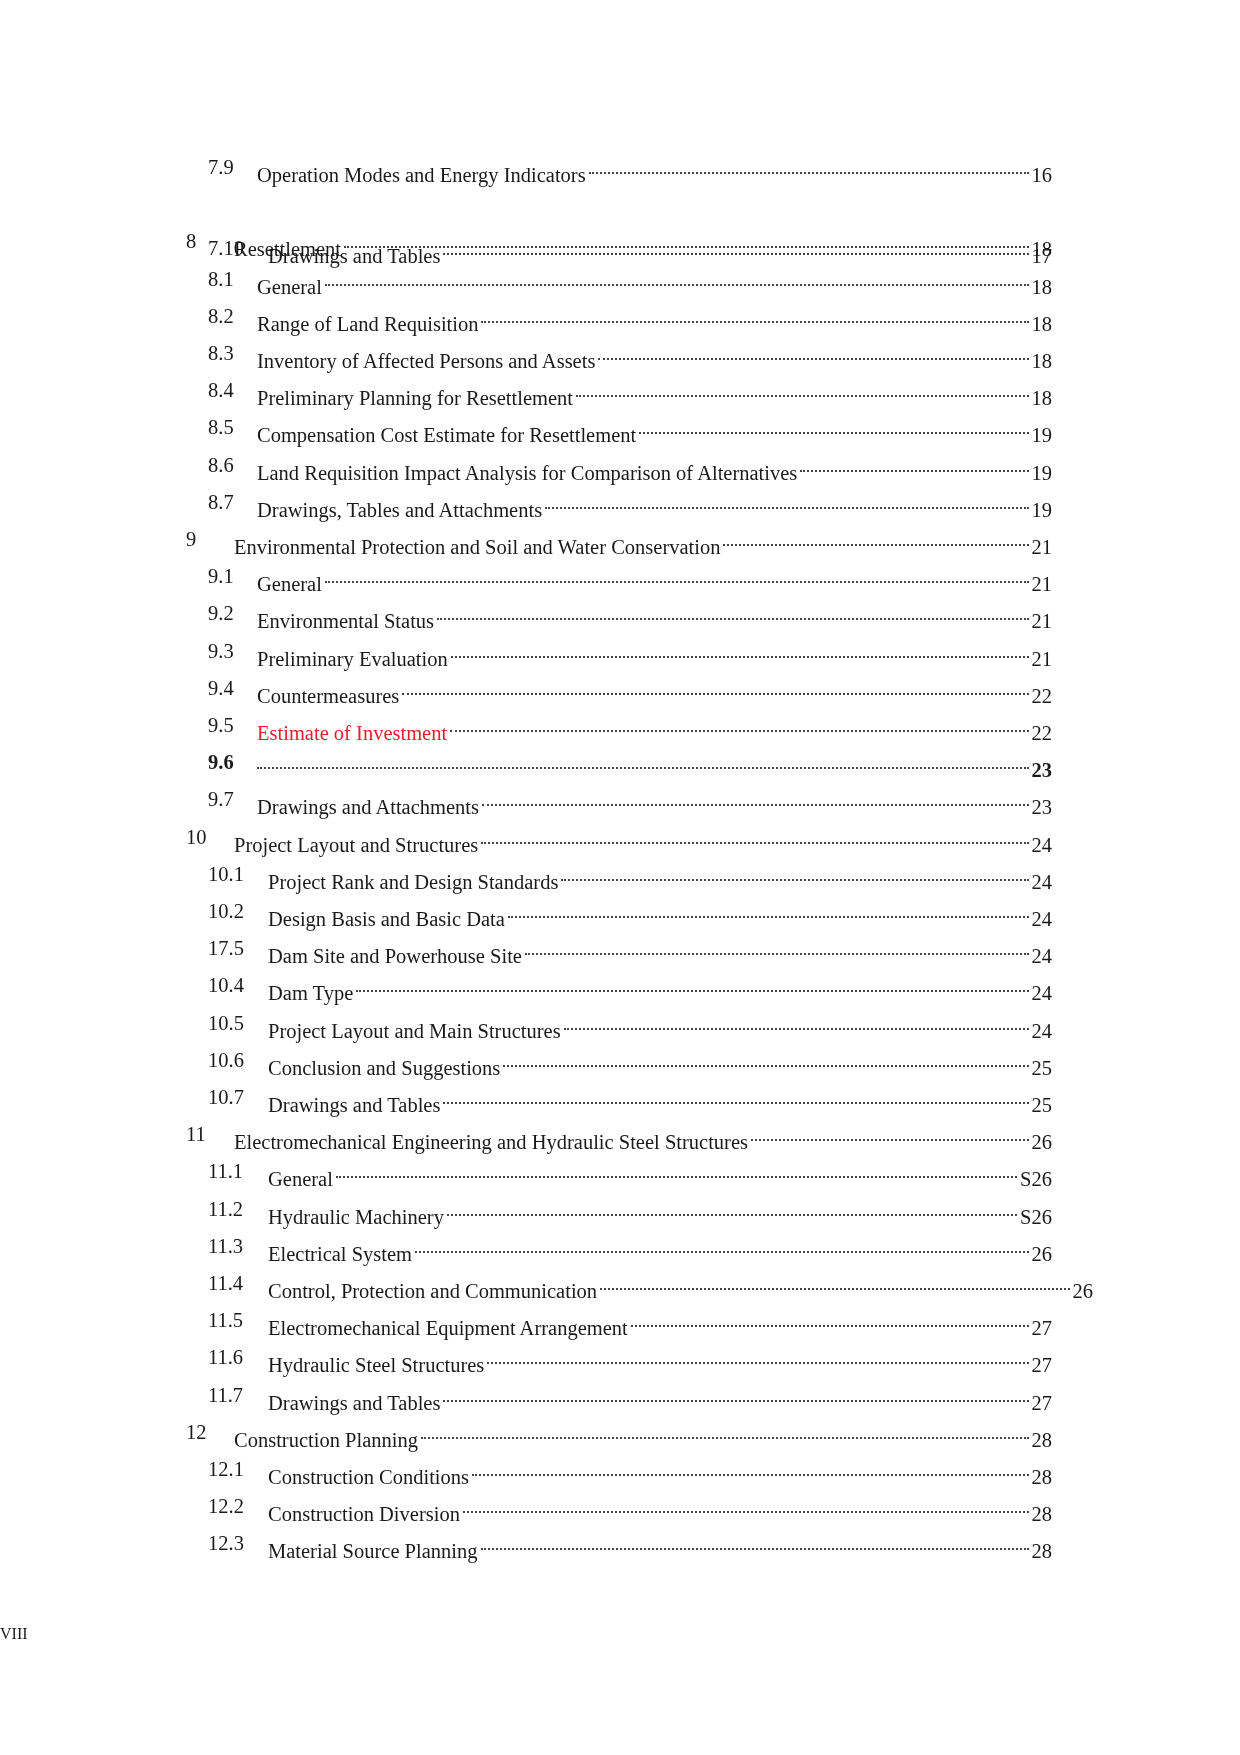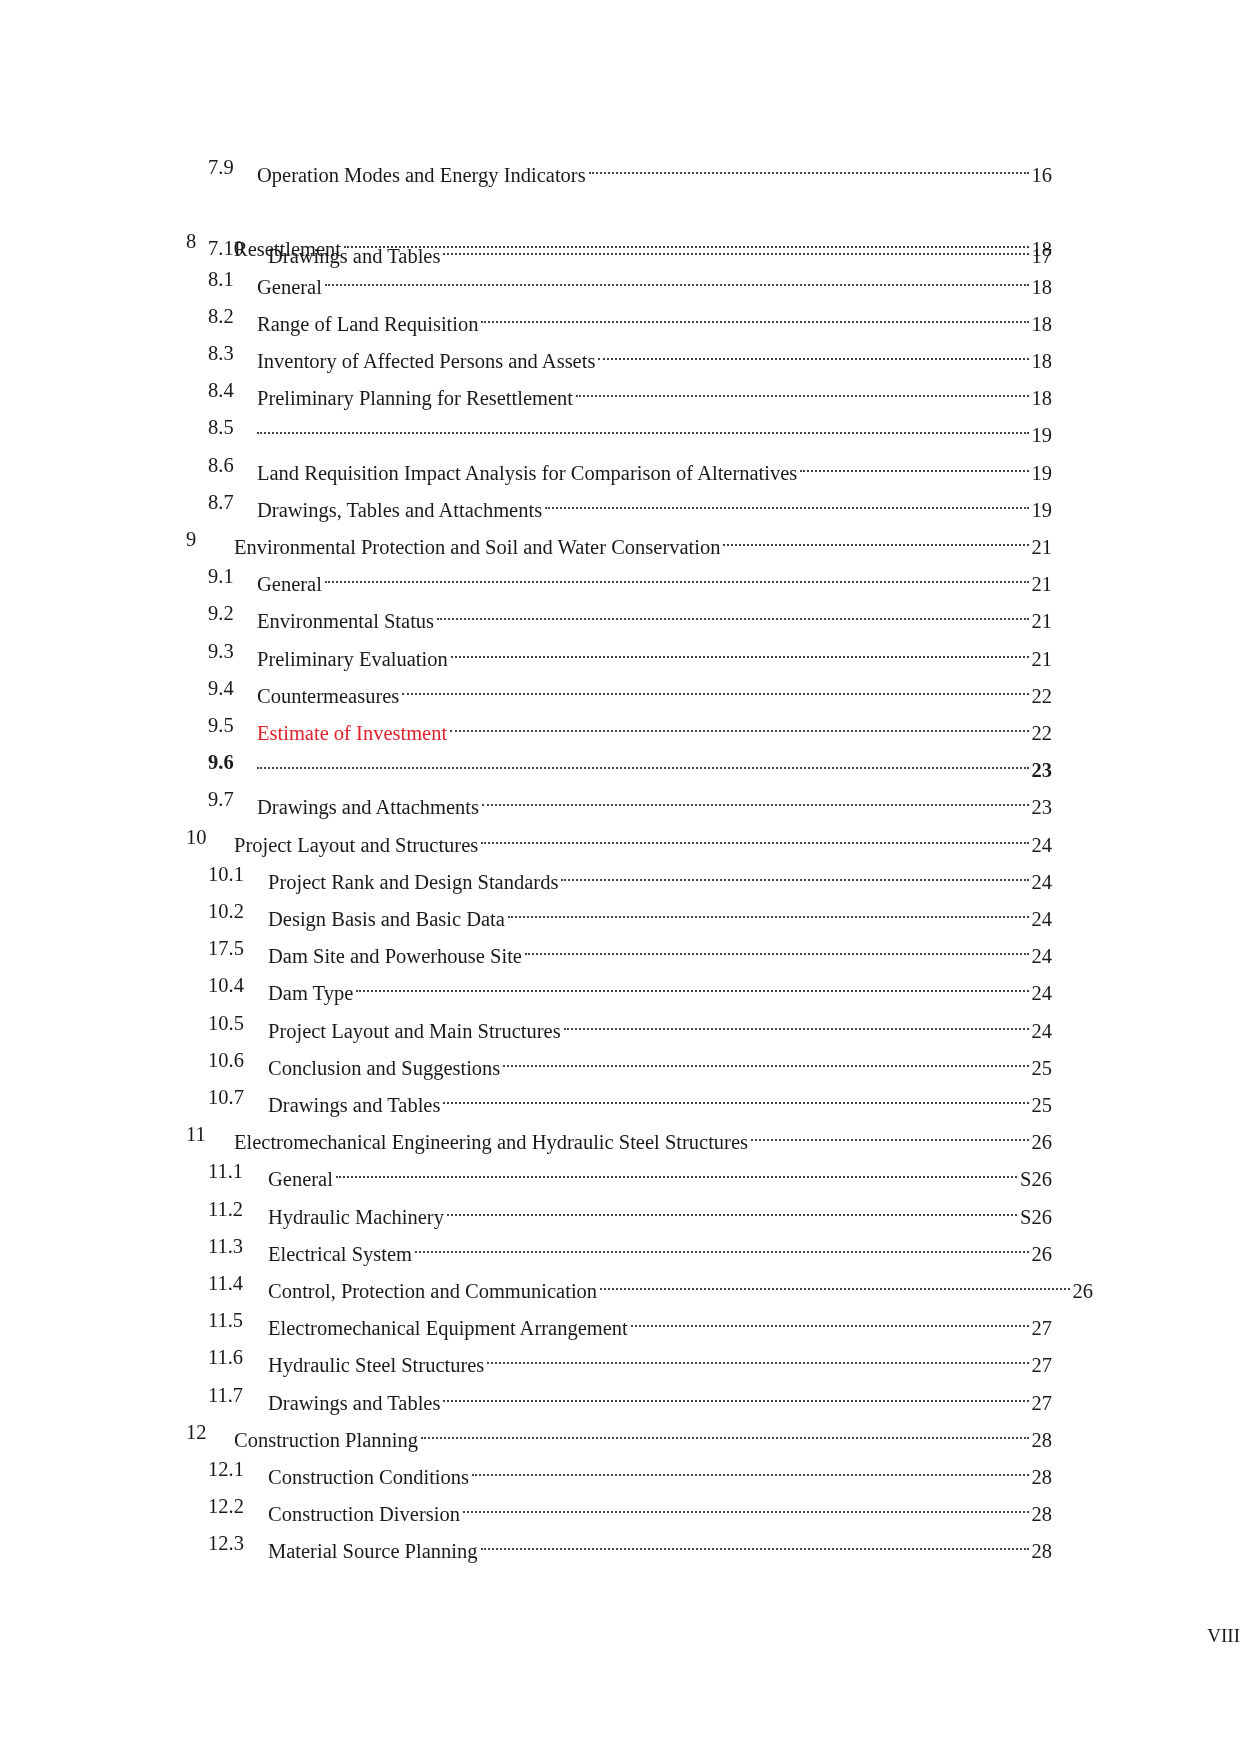--- a/index.html
+++ b/index.html
@@ -13,21 +13,21 @@
   .leader { flex: 1 1 auto; overflow: hidden; position: relative; height: 30px; }
   .leader::before { content: ""; position: absolute; left: 0; right: 0; top: 20px;
     border-bottom: 2px dotted #444; }
   .page { flex: 0 0 auto; padding-left: 3px; }
   .lvl1 .num { left: 186px; }
   .lvl1 .entry { left: 234px; }
   .lvl2 .num { left: 208px; }
   .lvl2 .entry { left: 257px; }
   .lvl2.wide .entry { left: 268px; }
   .red { color: #e0202a; }
-  #footer { position: absolute; top: 1625px; left: 0; width: 1240px; text-align: right; font-size: 19px; }
+  #footer { position: absolute; top: 1625px; left: 0; width: 1240px; text-align: left; font-size: 16px; }
 </style>
 </head>
 <body>
 
 <div id="toc">
     <div class="row lvl2" style="top: 0px;">
       <span class="num">7.9</span>
       <span class="entry">
         <span class="title">Operation Modes and Energy Indicators</span>
         <span class="leader"></span>
@@ -78,20 +78,21 @@
       <span class="num">8.4</span>
       <span class="entry">
         <span class="title">Preliminary Planning for Resettlement</span>
         <span class="leader"></span>
         <span class="page">18</span>
       </span>
     </div>
     <div class="row lvl2" style="top: 260.4px;">
       <span class="num">8.5</span>
       <span class="entry">
+        <span class="title">Compensation Cost Estimate for Resettlement</span>
         <span class="leader"></span>
         <span class="page">19</span>
       </span>
     </div>
     <div class="row lvl2" style="top: 297.6px;">
       <span class="num">8.6</span>
       <span class="entry">
         <span class="title">Land Requisition Impact Analysis for Comparison of Alternatives</span>
         <span class="leader"></span>
         <span class="page">19</span>

